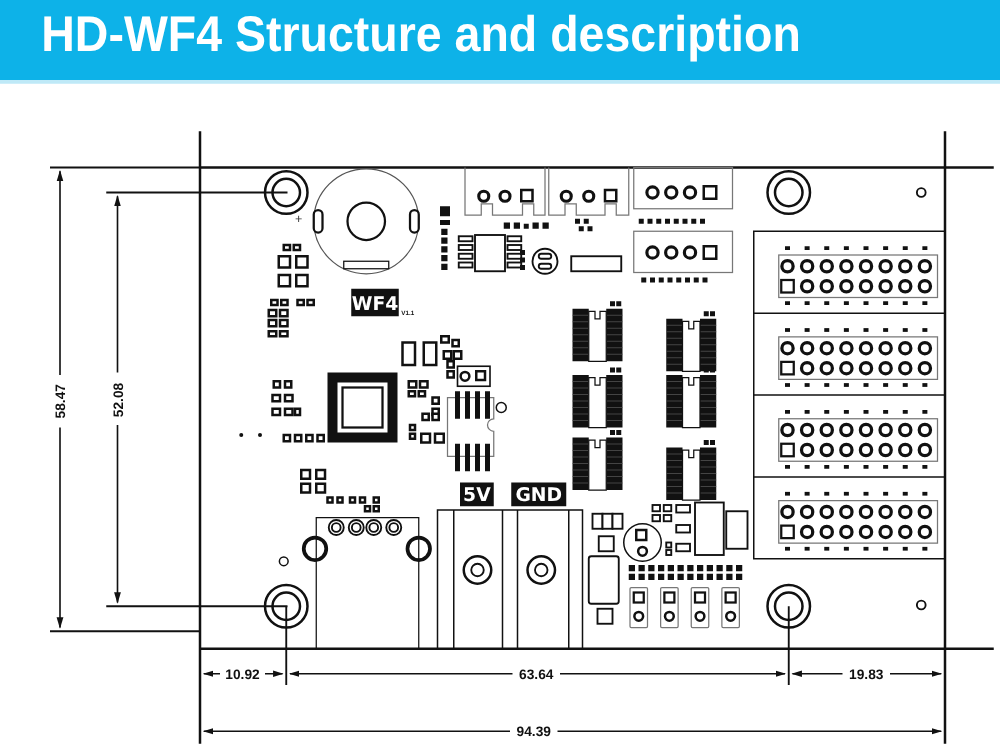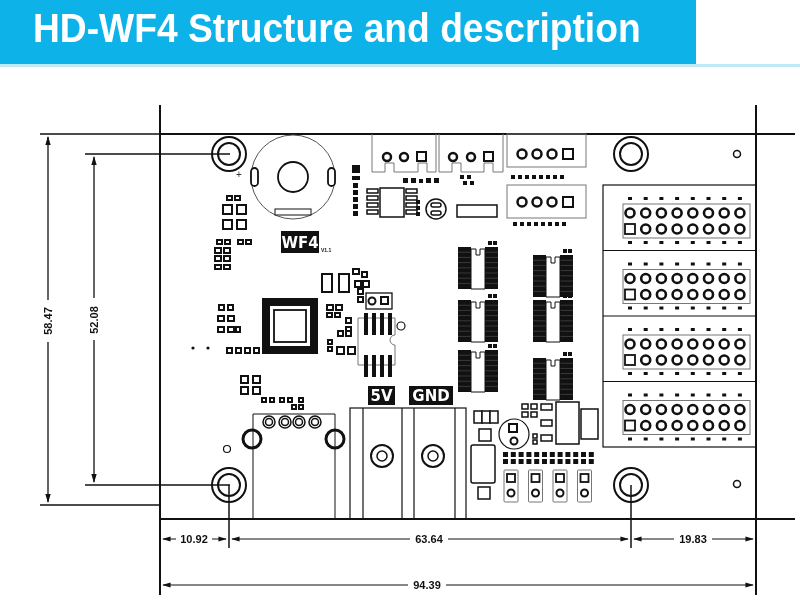--- a/index.html
+++ b/index.html
@@ -1,18 +1,18 @@
 <!DOCTYPE html>
 <html><head>
   <meta charset="utf-8">
   <style>
     html, body { margin: 0; padding: 0; background: #ffffff; }
     body { width: 800px; height: 601px; position: relative; overflow: hidden; font-family: "Liberation Sans", sans-serif; }
     .banner {
-      position: absolute; left: 0; top: 0; width: 696px; height: 64px;
+      position: absolute; left: 0; top: 0; width: 800px; height: 64px;
       background: #0db2e8;
     }
     .banner-title {
       position: absolute; left: 33px; top: 6px;
       color: #ffffff; font-family: "Liberation Sans", sans-serif;
       font-size: 40px; font-weight: bold; letter-spacing: 0px;
       transform: scaleX(0.93); transform-origin: left center;
       white-space: nowrap;
     }
     .banner-bottom { position: absolute; left: 0; top: 64px; width: 800px; height: 3px; background: #bfe9f7; }

